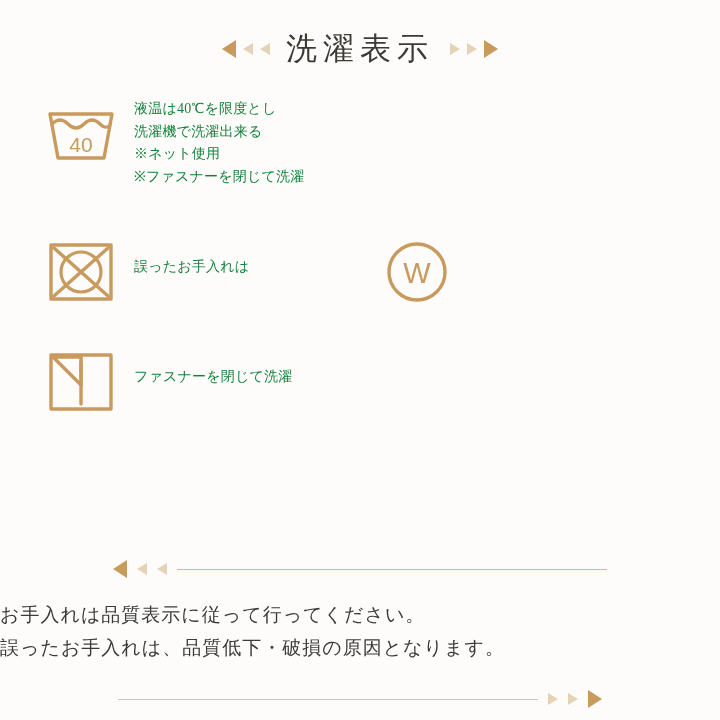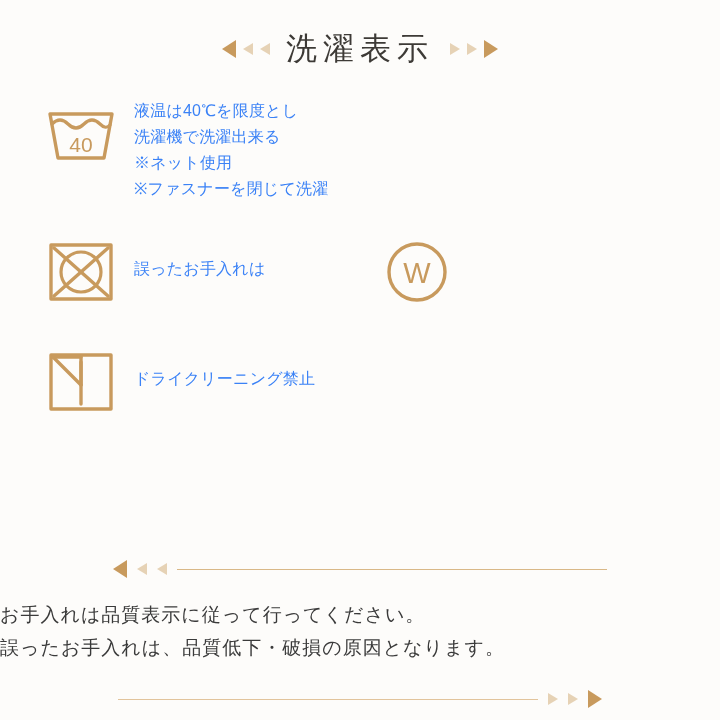--- a/index.html
+++ b/index.html
@@ -79,27 +79,28 @@
   .cell.col1 { padding-left: 42px; }
   .cell.col2 { padding-left: 18px; }
   .icon-box {
     width: 78px;
     height: 78px;
     flex: 0 0 78px;
     position: relative;
   }
   .icon-box svg { display: block; }
   .caption {
-    font-size: 16px;
+    font-size: 14px;
     line-height: 1.62;
-    color: #3b82f6;
+    color: #15803d;
     padding-top: 6px;
     padding-left: 14px;
     white-space: pre-line;
     letter-spacing: 0.2px;
+    font-family: Liberation Serif, serif;
   }
   .row-h1 { height: 140px; }
   .row-h2 { height: 108px; }
   .row-h3 { height: 110px; }
   .row-h4 { height: 110px; }
 
   .cap-mid { padding-top: 20px; }
   .cap-mid2 { padding-top: 24px; }
 
   
@@ -211,21 +212,21 @@
       <div class="cell col1">
         <div class="icon-box">
           <svg width="78" height="78" viewBox="0 0 78 78">
             <rect x="9" y="13" width="60" height="54" fill="none" stroke="#c89a5d" stroke-width="3.4" stroke-linejoin="round"></rect>
             <line x1="11" y1="15" x2="39" y2="15" stroke="#c89a5d" stroke-width="3.4" stroke-linecap="round"></line>
             <line x1="11" y1="15" x2="39" y2="43" stroke="#c89a5d" stroke-width="3.4" stroke-linecap="round"></line>
             <line x1="39" y1="15" x2="39" y2="43" stroke="#c89a5d" stroke-width="3.4" stroke-linecap="round"></line>
             <line x1="39" y1="20" x2="39" y2="62" stroke="#c89a5d" stroke-width="3.4" stroke-linecap="round"></line>
           </svg>
         </div>
-        <div class="caption cap-mid2">ドライクリーニング禁止</div>
+        <div class="caption cap-mid2">ファスナーを閉じて洗濯</div>
       </div>
       <div class="cell col2"></div>
     </div>
 
   </div>
 
   <div class="divider">
     <span class="tri left"></span>
     <span class="tri small left pale"></span>
     <span class="tri small left pale"></span>

